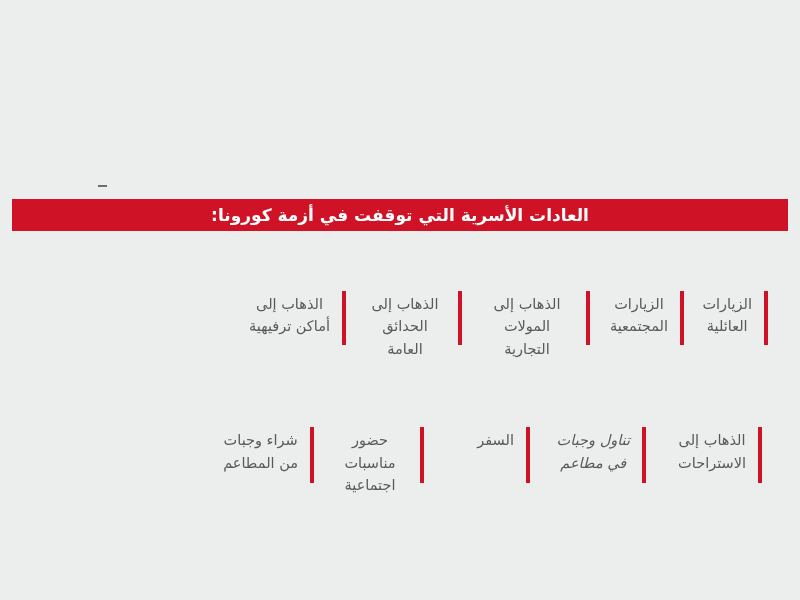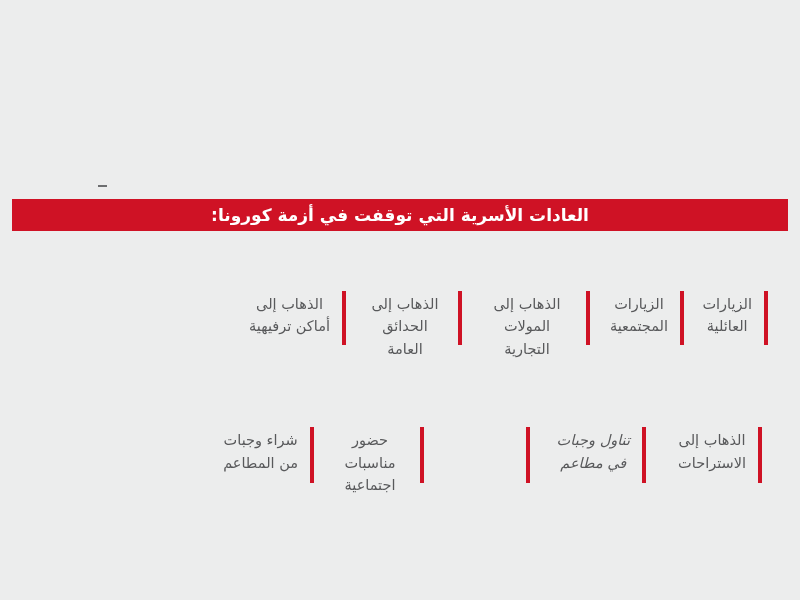--- a/index.html
+++ b/index.html
@@ -153,20 +153,21 @@
         <div class="item-label">الذهاب إلى
 الاستراحات</div>
       </div>
       <div class="item item-1">
         <div class="bar"></div>
         <div class="item-label">تناول وجبات
 في مطاعم</div>
       </div>
       <div class="item item-2">
         <div class="bar"></div>
+        <div class="item-label">السفر</div>
       </div>
       <div class="item item-3">
         <div class="bar"></div>
         <div class="item-label">حضور مناسبات
 اجتماعية</div>
       </div>
       <div class="item item-4">
         <div class="bar"></div>
         <div class="item-label">شراء وجبات
 من المطاعم</div>

